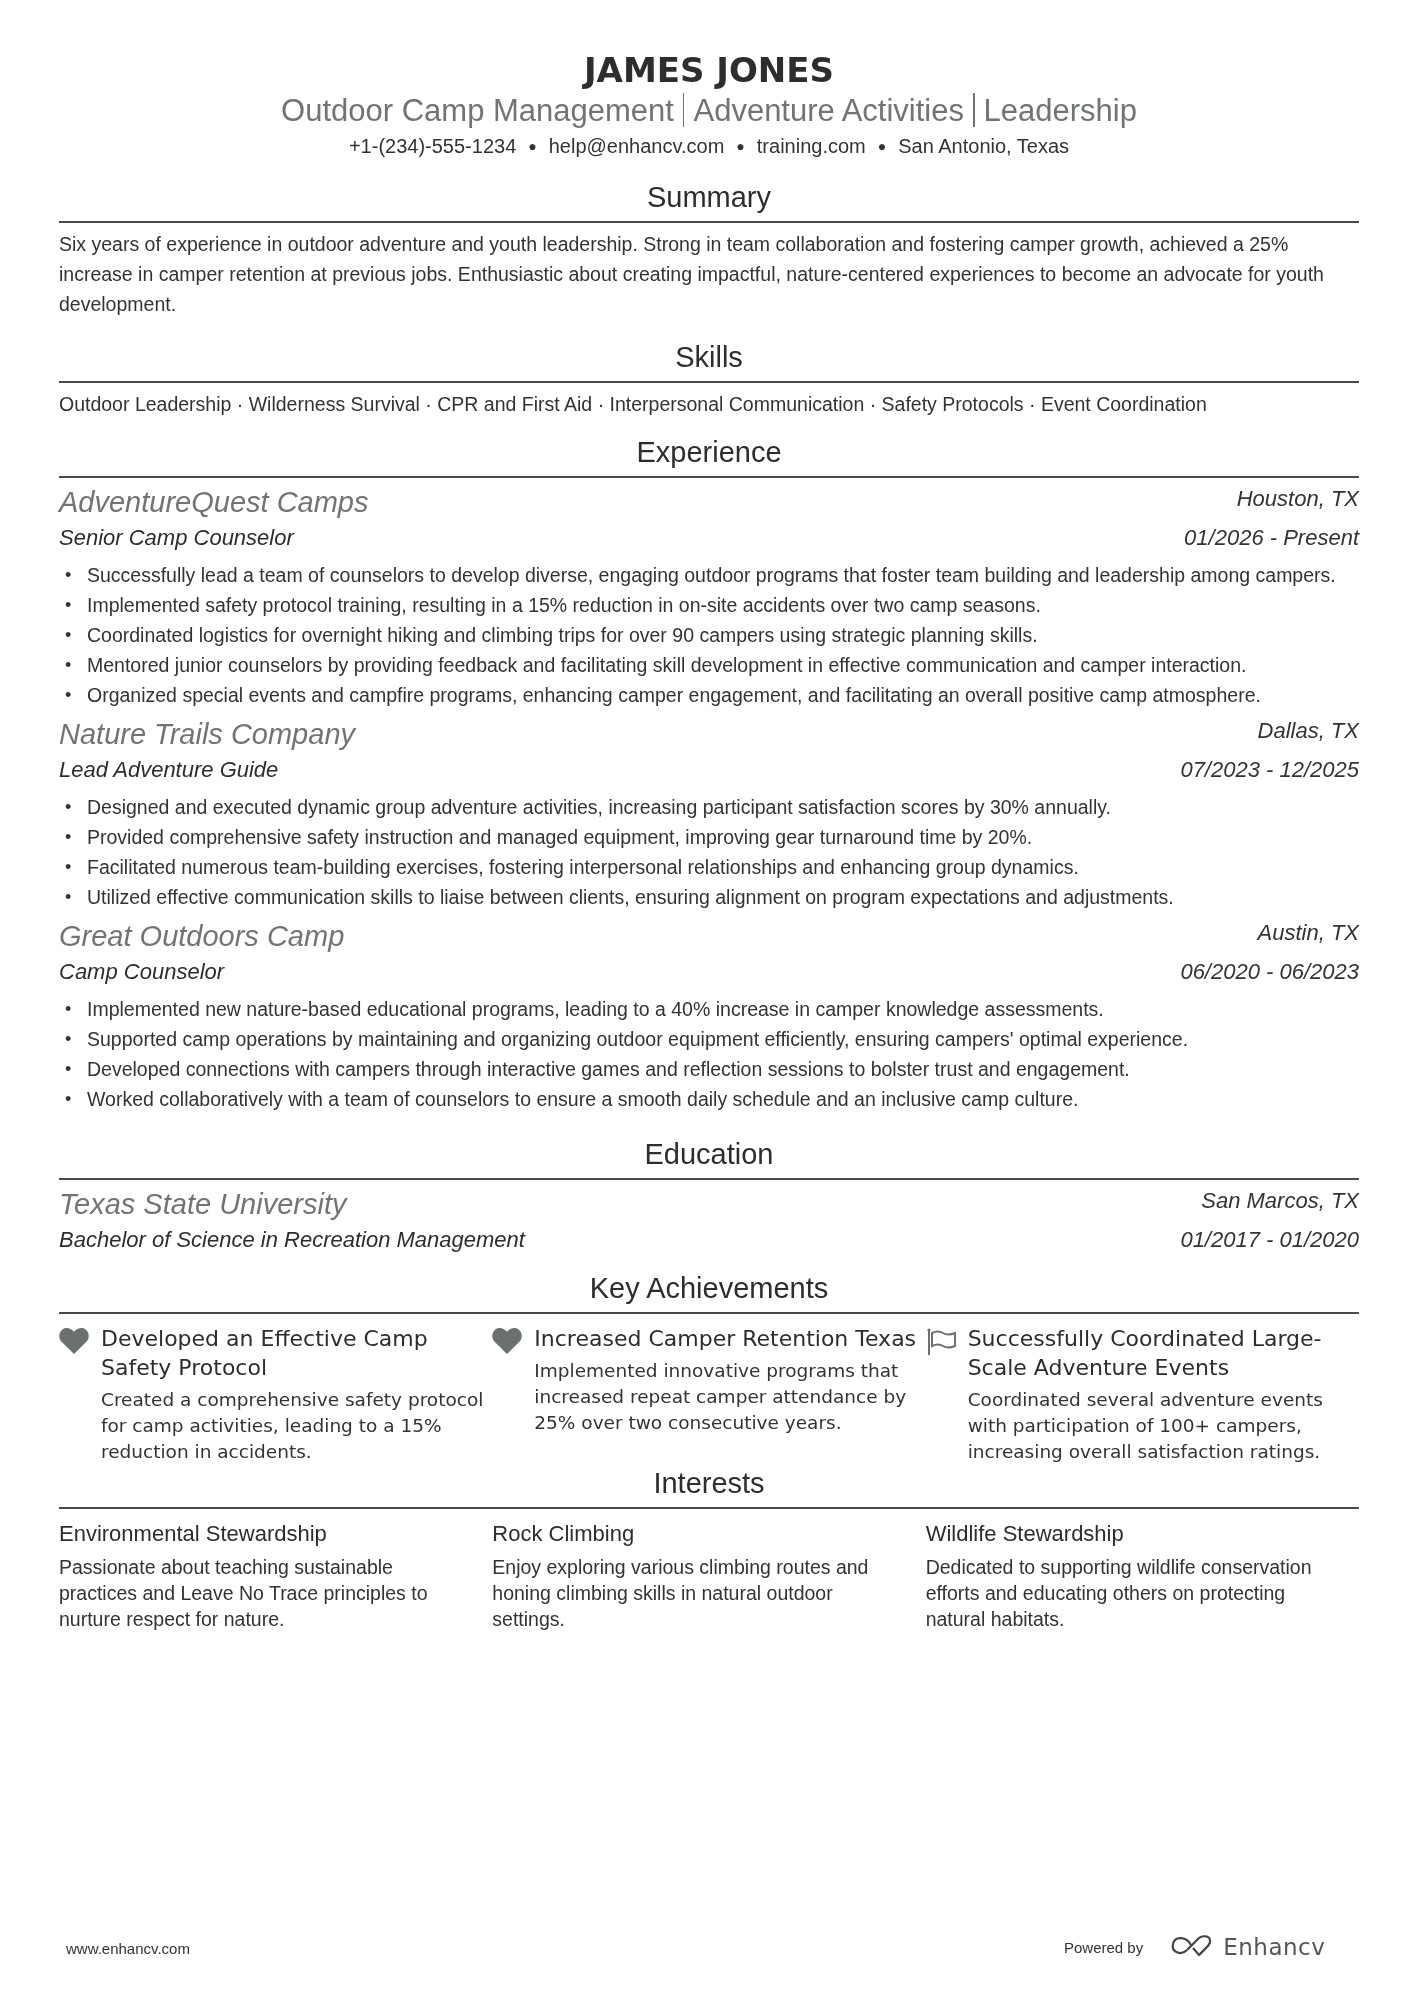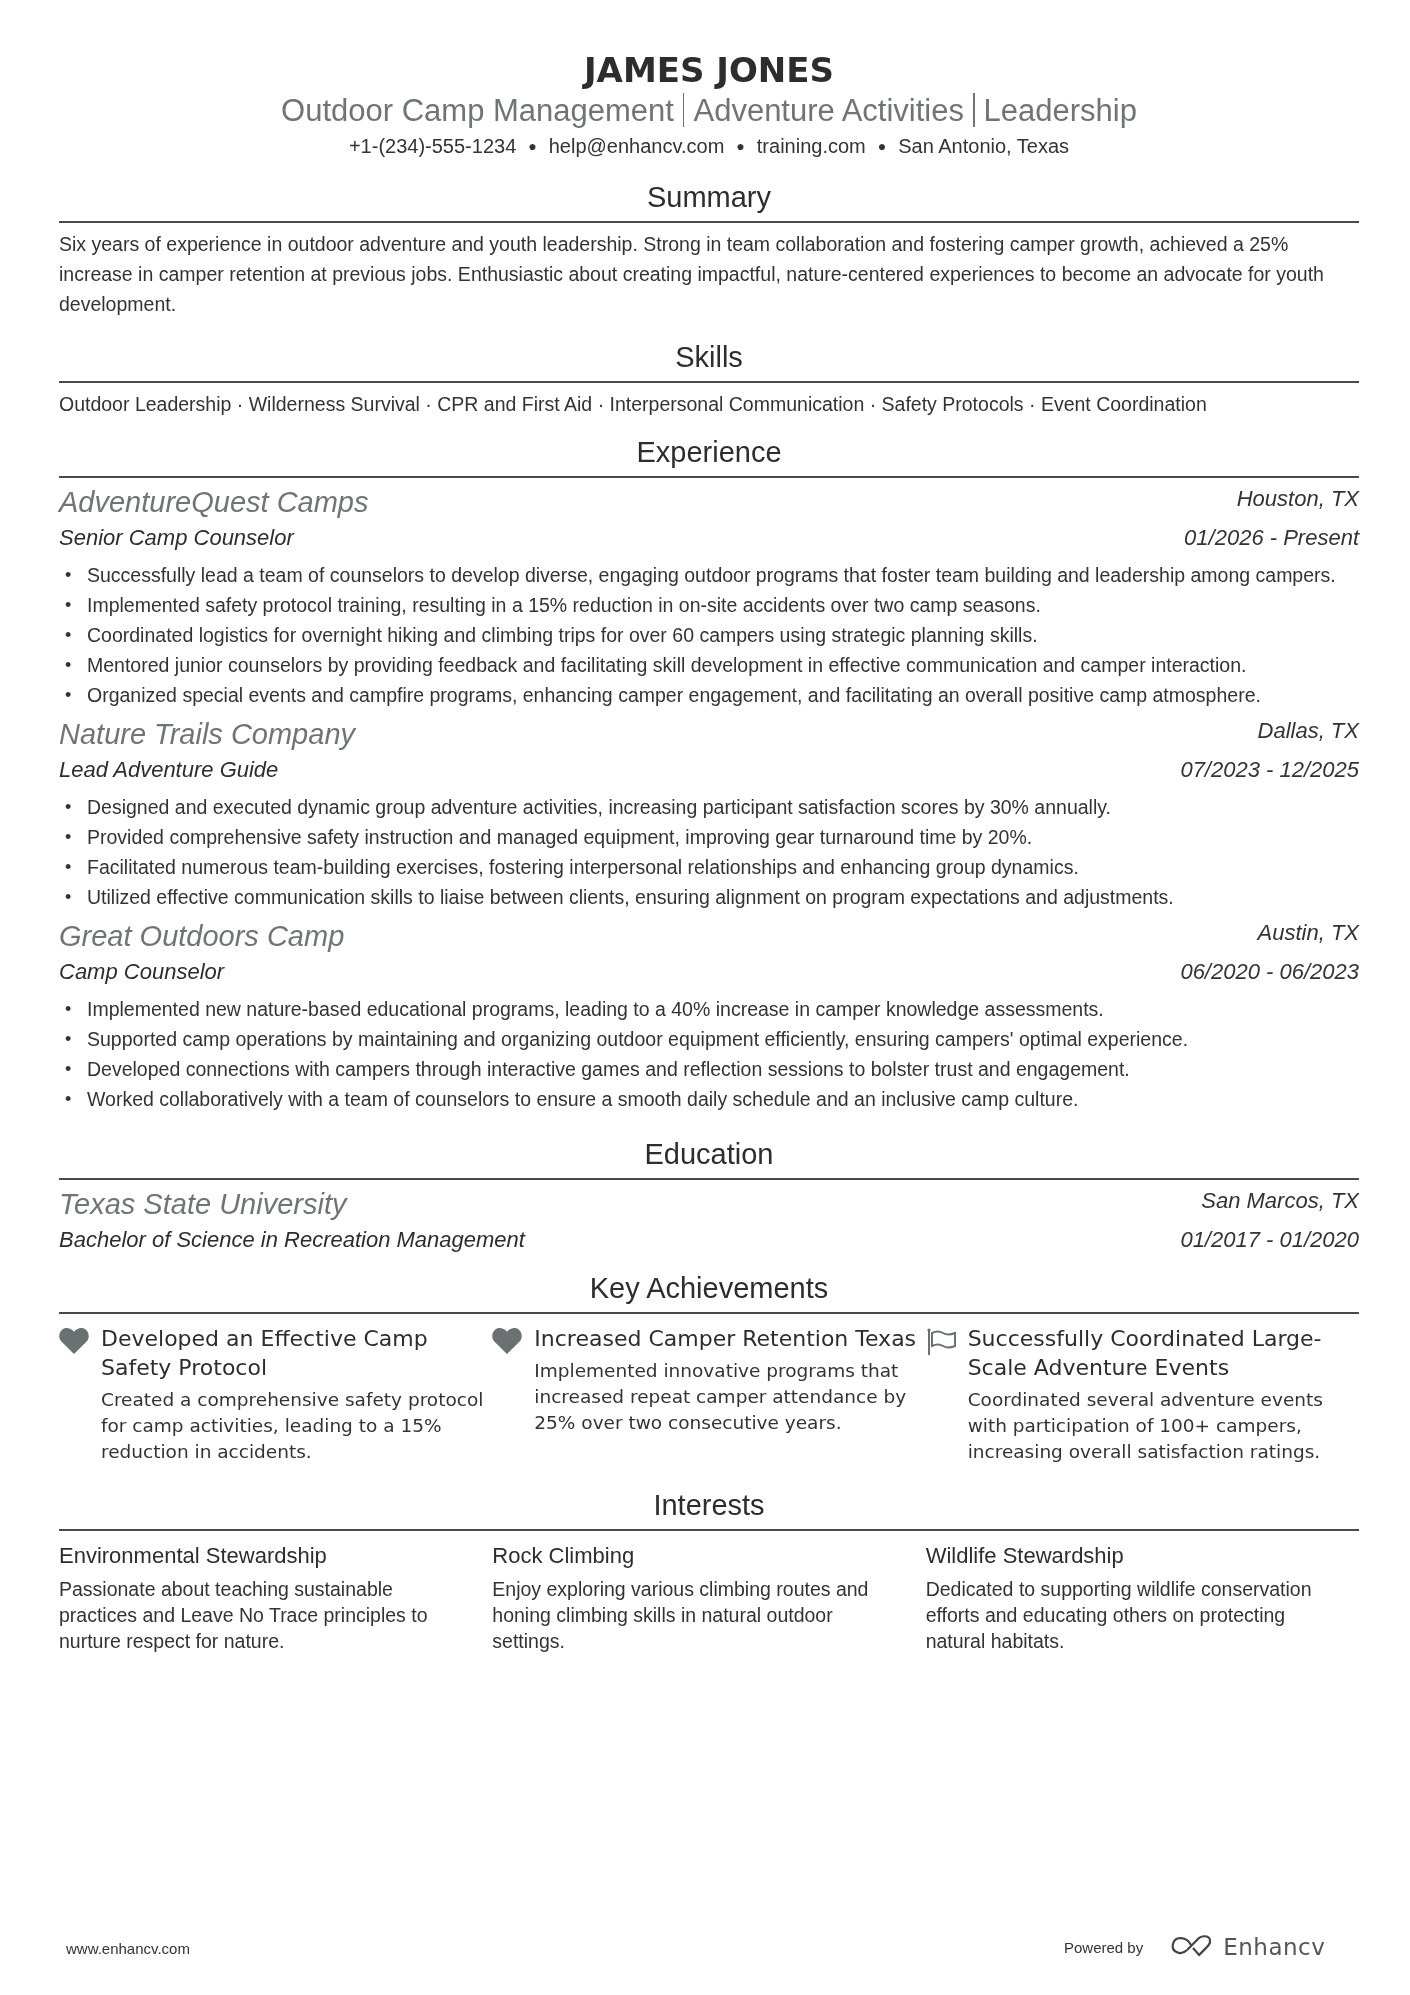--- a/index.html
+++ b/index.html
@@ -81,21 +81,21 @@
         <span class="company">AdventureQuest Camps</span>
         <span class="loc">Houston, TX</span>
       </div>
       <div class="job-head">
         <span class="role">Senior Camp Counselor</span>
         <span class="date">01/2026 - Present</span>
       </div>
       <ul class="bullets">
         <li>Successfully lead a team of counselors to develop diverse, engaging outdoor programs that foster team building and leadership among campers.</li>
         <li>Implemented safety protocol training, resulting in a 15% reduction in on-site accidents over two camp seasons.</li>
-        <li>Coordinated logistics for overnight hiking and climbing trips for over 60 campers using strategic planning skills.</li>
+        <li>Coordinated logistics for overnight hiking and climbing trips for over 90 campers using strategic planning skills.</li>
         <li>Mentored junior counselors by providing feedback and facilitating skill development in effective communication and camper interaction.</li>
         <li>Organized special events and campfire programs, enhancing camper engagement, and facilitating an overall positive camp atmosphere.</li>
       </ul>
     </div>
 
     <div style="margin-top:6px;">
       <div class="job-head">
         <span class="company">Nature Trails Company</span>
         <span class="loc">Dallas, TX</span>
       </div>
@@ -179,21 +179,21 @@
             </svg>
         </div>
         <div>
           <div class="ach-title">Successfully Coordinated Large-Scale Adventure Events</div>
           <div class="ach-desc">Coordinated several adventure events with participation of 100+ campers, increasing overall satisfaction ratings.</div>
         </div>
       </div>
     </div>
   </div>
 
-  <div style="margin-top:22px;">
+  <div style="">
     <div class="section-title">Interests</div>
     <div class="rule"></div>
     <div class="int-grid">
       <div class="int">
         <div class="int-title">Environmental Stewardship</div>
         <div class="int-desc">Passionate about teaching sustainable practices and Leave No Trace principles to nurture respect for nature.</div>
       </div>
       <div class="int">
         <div class="int-title">Rock Climbing</div>
         <div class="int-desc">Enjoy exploring various climbing routes and honing climbing skills in natural outdoor settings.</div>

